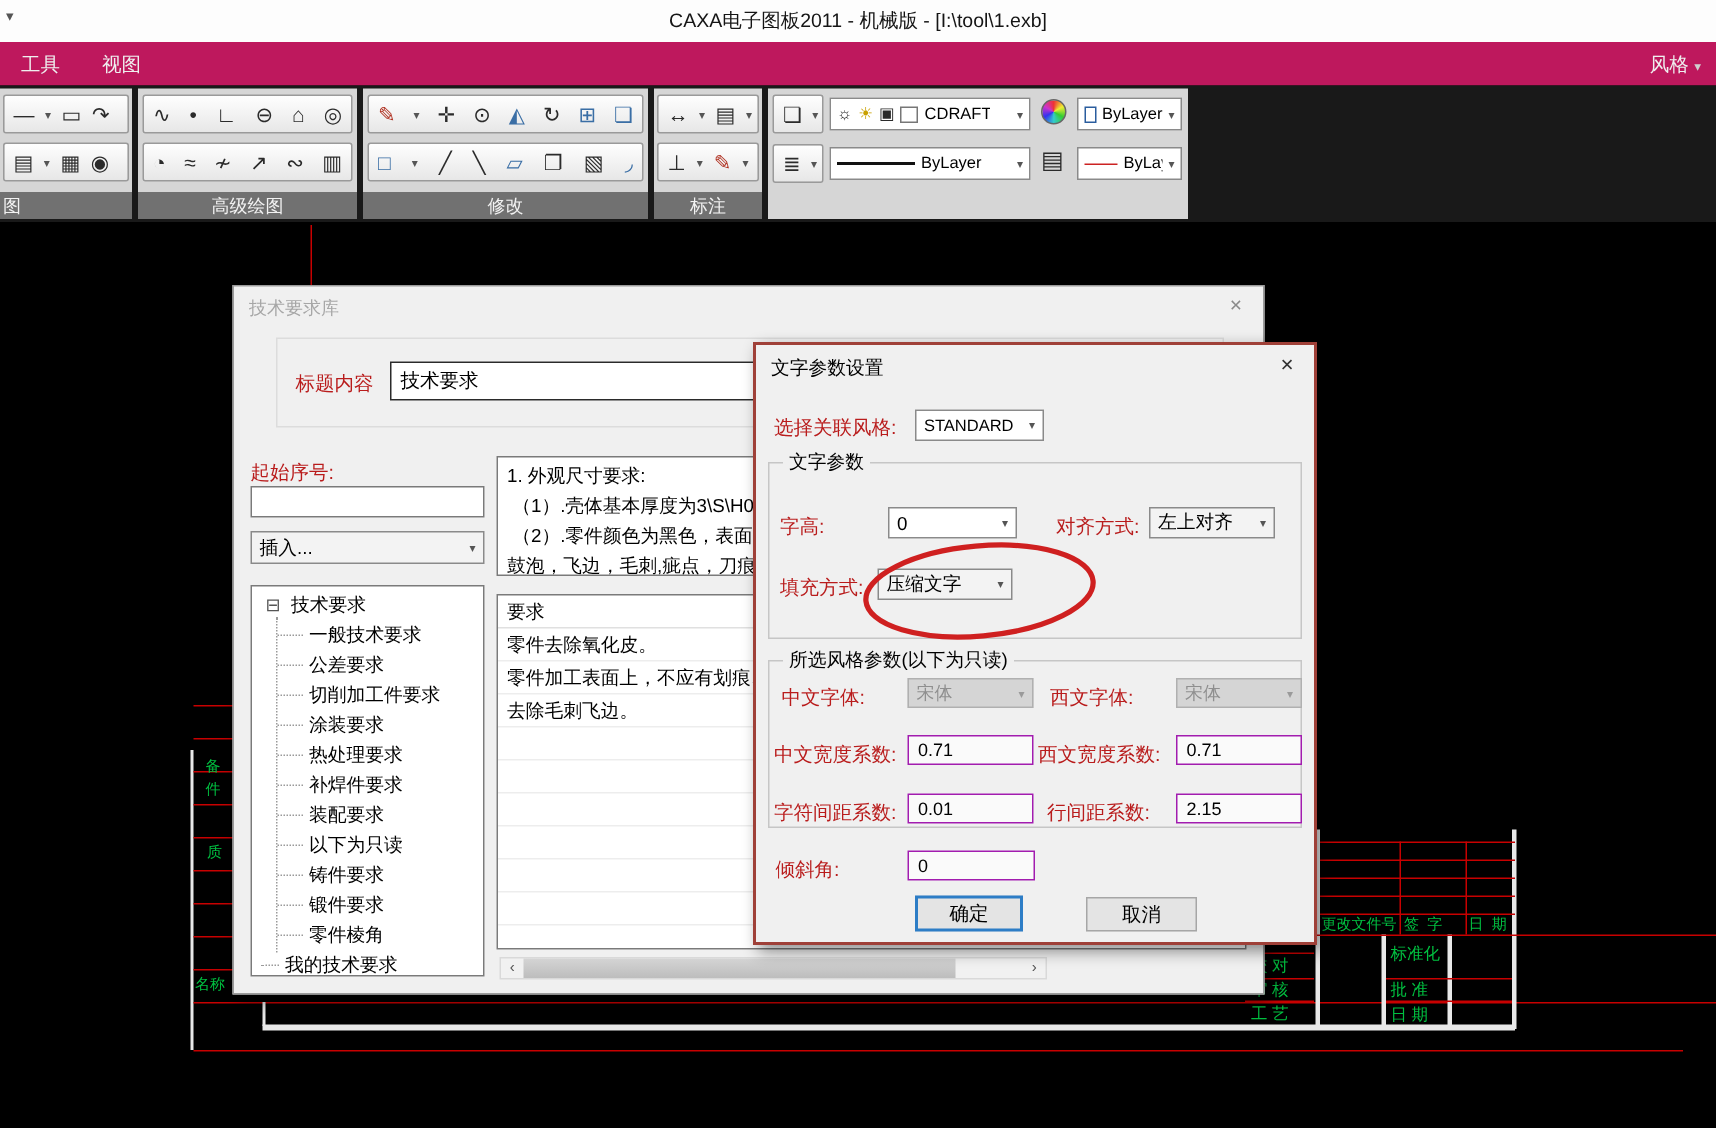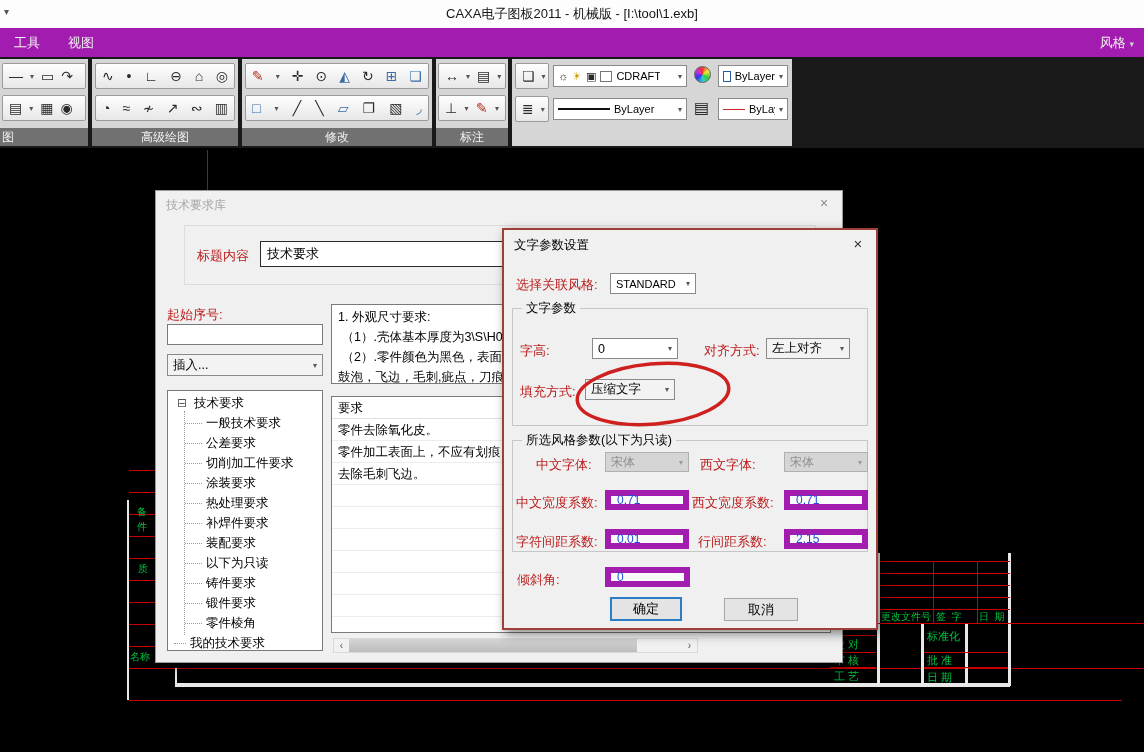--- a/index.html
+++ b/index.html
@@ -5,21 +5,21 @@
   * { margin:0; padding:0; box-sizing:border-box; }
   html,body { width:1144px; height:752px; }
   body { position:relative; background:#000; font-family:"Liberation Sans","DejaVu Sans",sans-serif; overflow:hidden; color:#000; }
   .a { position:absolute; }
   i.ln { position:absolute; display:block; }
 
   
   .titlebar { left:0; top:0; width:1144px; height:28px; background:#fdfdfd; }
   .title-text { width:100%; text-align:center; line-height:28px; font-size:13px; color:#151515; }
   .qa-overflow { left:4px; top:6px; font-size:10px; color:#555; }
-  .menubar { left:0; top:28px; width:1144px; height:29px; background:#a21caf; display:flex; align-items:center; }
+  .menubar { left:0; top:28px; width:1144px; height:29px; background:#be185d; display:flex; align-items:center; }
   .menu-item { color:#efefef; font-size:13px; padding:0 14px; line-height:29px; }
   .menu-right { position:absolute; right:10px; color:#efefef; font-size:13px; }
   .menu-right .chev { font-size:9px; color:#cfcfcf; }
 
   
   .ribbon { left:0; top:57px; width:1144px; height:91px; background:#191919; }
   .panel { position:absolute; top:2px; height:87px; background:#d6d6d6; }
   .panel-label { position:absolute; left:0; bottom:0; width:100%; height:18px; background:#717171; color:#f2f2f2; font-size:12px; line-height:18px; text-align:center; }
   .tool-box { position:absolute; height:26px; background:linear-gradient(#fefefe,#e7e7e7); border:1px solid #9a9a9a; border-radius:2px; display:flex; align-items:center; gap:7px; padding:0 6px; }
   .tb-icon { font-size:14px; line-height:14px; color:#2b2b2b; }
@@ -47,21 +47,21 @@
   .dlg1-title { left:10px; top:6px; font-size:12px; color:#a6a6a6; }
   .dlg-close { text-align:center; font-size:14px; color:#8a8a8a; cursor:default; }
   .gbox { position:absolute; border:1px solid #dcdcdc; }
   .lab { position:absolute; font-size:13px; color:#b91c1c; white-space:nowrap; }
   .tfield { position:absolute; background:#fff; border:1px solid #7a7a7a; font-size:13px; padding-left:6px; display:flex; align-items:center; }
   .combo { position:absolute; background:#f3f3f3; border:1px solid #8a8a8a; font-size:12.5px; display:flex; align-items:center; padding:0 5px; }
   .combo .dd { margin-left:auto; }
   .wcombo { background:#fff; }
   .dcombo { position:absolute; background:#d5d5d5; border:1px solid #b0b0b0; color:#8f8f8f; font-size:12px; display:flex; align-items:center; padding:0 5px; }
   .dcombo .dd { margin-left:auto; color:#9a9a9a; }
-  .rofield { position:absolute; background:#fafafa; border:6px solid #a21caf; color:#1d4ed8; font-size:12px; display:flex; align-items:center; padding-left:6px; }
+  .rofield { position:absolute; background:#fafafa; border:1px solid #a21caf; color:#000000; font-size:12px; display:flex; align-items:center; padding-left:6px; }
   .wbox { position:absolute; background:#fff; border:1px solid #7a7a7a; overflow:hidden; }
   .pline { font-size:12.5px; line-height:20px; white-space:pre; }
   .lrow { height:22px; line-height:22px; font-size:12.5px; padding-left:6px; border-bottom:1px solid #ededed; }
   .lrow.hdr { border-bottom:1px solid #e0e0e0; }
   ul.tree { list-style:none; position:relative; padding-top:2px; }
   ul.tree li { position:relative; height:20px; line-height:20px; font-size:12.5px; white-space:nowrap; }
   .t-root { padding-left:26px; }
   .t-root .tg { position:absolute; left:9px; top:0; font-size:12px; color:#555; }
   .t-child { padding-left:38px; }
   .t-child::before { content:""; position:absolute; left:17px; top:10px; width:17px; border-top:1px dotted #9a9a9a; }
@@ -359,21 +359,21 @@
     <span class="dd">▾</span>
   </div>
 
   <svg class="ann" style="left:66px;top:126px;" width="166" height="76" viewBox="0 0 166 76">
     <ellipse cx="83" cy="38" rx="76" ry="30" fill="none" stroke="#cf2020" stroke-width="3.5" transform="rotate(-5 83 38)"></ellipse>
   </svg>
 
   <div class="fset" style="left:8px;top:210px;width:356px;height:112px;"></div>
   <span class="legend" style="left:18px;top:202px;">所选风格参数(以下为只读)</span>
 
-  <span class="lab" style="left:32px;top:226px;">中文字体:</span>
+  <span class="lab" style="left:17px;top:226px;">中文字体:</span>
   <div class="dcombo" style="left:101px;top:222px;width:84px;height:20px;">
     <span>宋体</span>
     <span class="dd">▾</span>
   </div>
   <span class="lab" style="left:196px;top:226px;">西文字体:</span>
   <div class="dcombo" style="left:280px;top:222px;width:84px;height:20px;">
     <span>宋体</span>
     <span class="dd">▾</span>
   </div>
 

